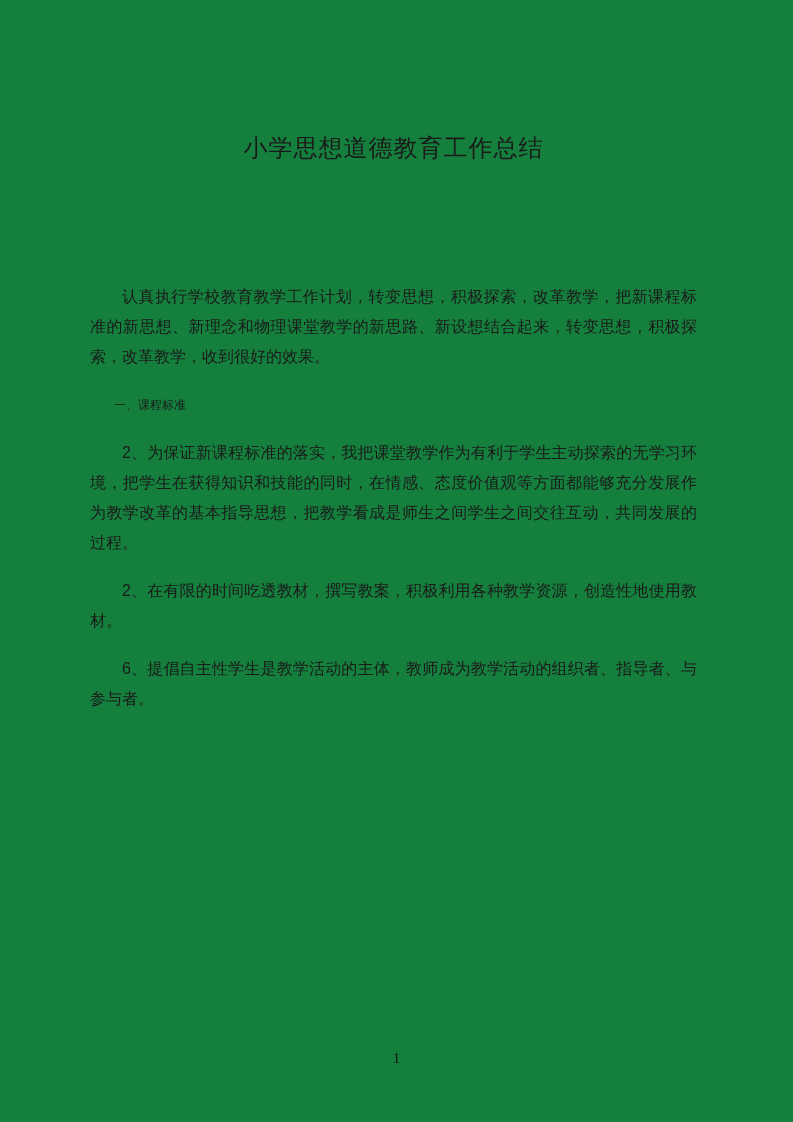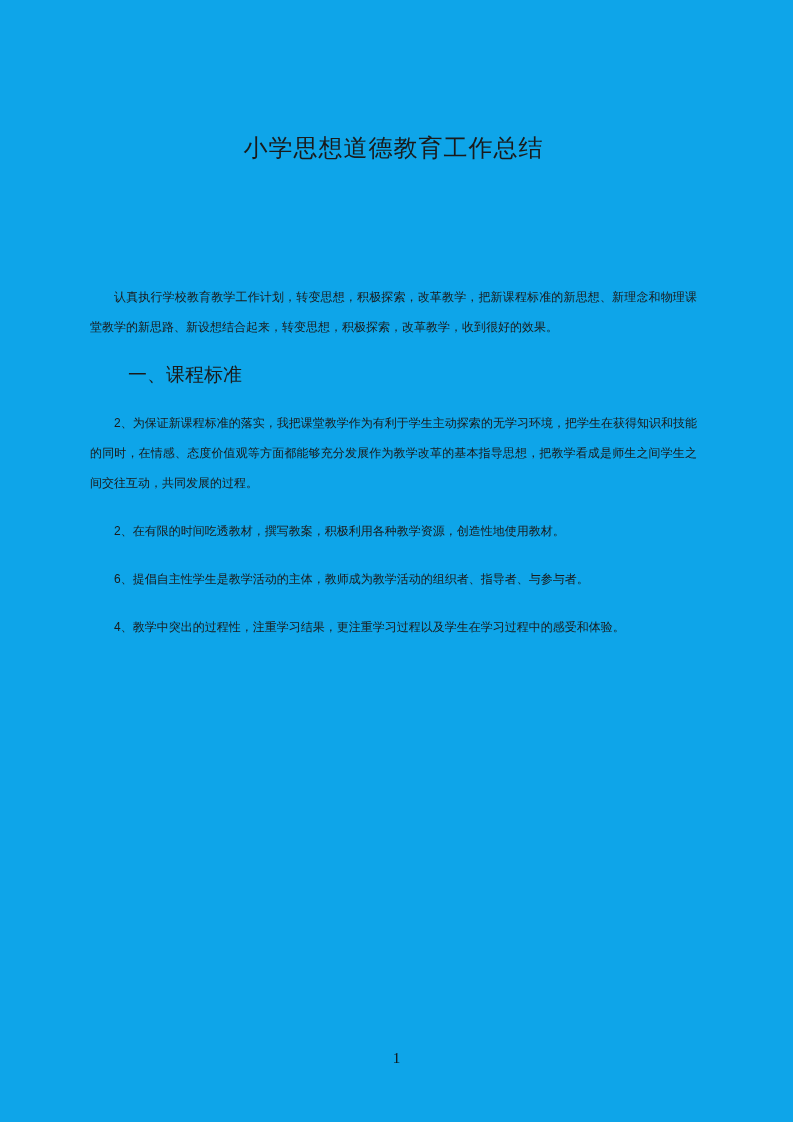--- a/index.html
+++ b/index.html
@@ -5,48 +5,48 @@
   html, body {
     margin: 0;
     padding: 0;
     background: #ffffff;
   }
   .page {
     position: relative;
     width: 793px;
     height: 1122px;
     margin: 0 auto;
-    background: #0ea5e9;
+    background: #15803d;
     color: #1a1a1a;
     font-family: "Liberation Sans", sans-serif;
     overflow: hidden;
     box-sizing: border-box;
   }
   .content {
     padding: 130px 96px 0 90px;
   }
   .doc-title {
     font-size: 24px;
     font-weight: 400;
     line-height: 36px;
     text-align: center;
     letter-spacing: 1px;
     margin: 0 0 116px 0;
   }
   .para {
-    font-size: 12px;
+    font-size: 16px;
     line-height: 30px;
     margin: 0 0 18px 0;
     text-align: justify;
     text-justify: inter-ideograph;
     text-indent: 2em;
     word-break: break-all;
   }
   .section-heading {
-    font-size: 19px;
+    font-size: 12px;
     line-height: 30px;
     margin: 0 0 18px 0;
     text-indent: 2em;
   }
   .page-number {
     position: absolute;
     left: 0;
     right: 0;
     top: 1046px;
     text-align: center;
@@ -69,18 +69,17 @@
     <p class="section-heading">一、课程标准</p>
 
 
 
     <p class="para">2、为保证新课程标准的落实，我把课堂教学作为有利于学生主动探索的无学习环境，把学生在获得知识和技能的同时，在情感、态度价值观等方面都能够充分发展作为教学改革的基本指导思想，把教学看成是师生之间学生之间交往互动，共同发展的过程。</p>
 
     <p class="para">2、在有限的时间吃透教材，撰写教案，积极利用各种教学资源，创造性地使用教材。</p>
 
     <p class="para">6、提倡自主性学生是教学活动的主体，教师成为教学活动的组织者、指导者、与参与者。</p>
 
-    <p class="para">4、教学中突出的过程性，注重学习结果，更注重学习过程以及学生在学习过程中的感受和体验。</p>
 
   </div>
 
   <div class="page-number">1</div>
 </div>
 
 </body></html>

